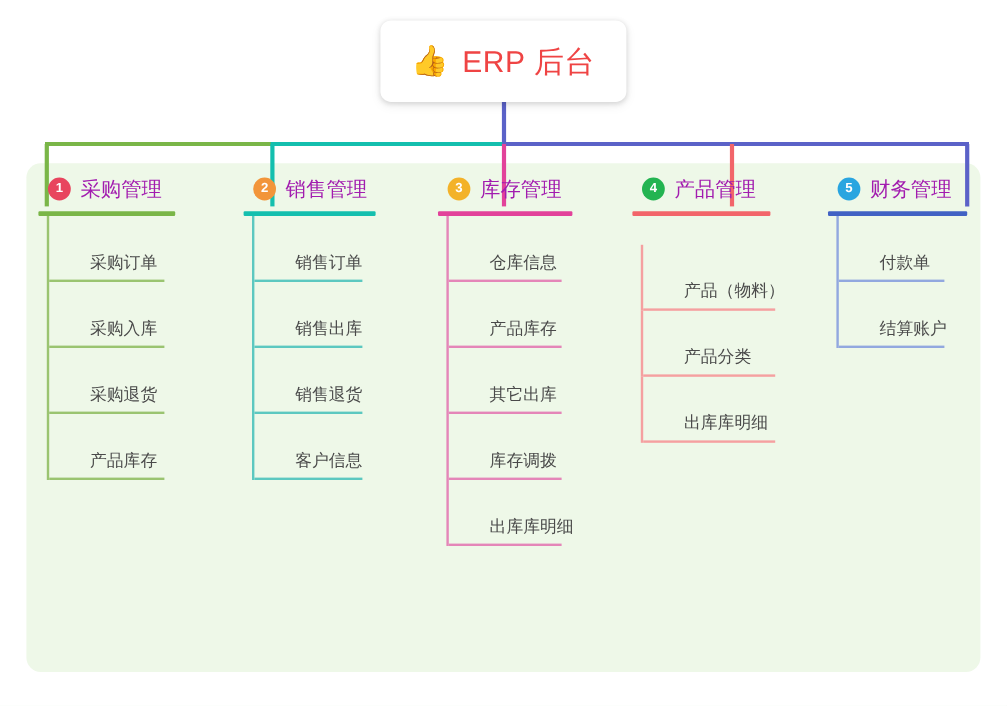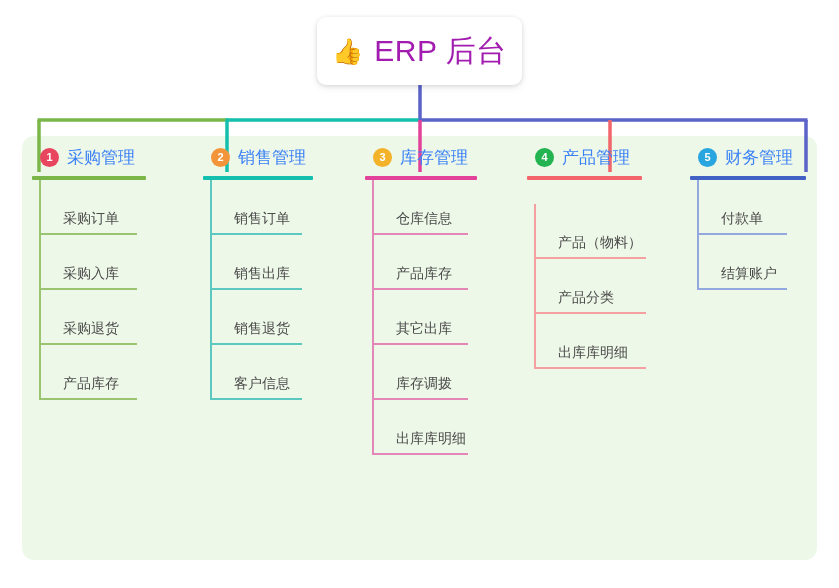--- a/index.html
+++ b/index.html
@@ -35,22 +35,22 @@
     justify-content: center;
     gap: 11px;
     z-index: 5;
   }
   .title-emoji {
     font-size: 25px;
     line-height: 1;
     display: inline-block;
   }
   .title-text {
-    font-size: 30px;
-    color: #a21caf;
+    font-size: 25px;
+    color: #ef4444;
     letter-spacing: 0.5px;
     white-space: nowrap;
   }
 
   
   #connectors {
     position: absolute;
     left: 0;
     top: 0;
     width: 839px;
@@ -99,21 +99,21 @@
     border-radius: 50%;
     color: #ffffff;
     font-size: 11px;
     line-height: 19px;
     text-align: center;
     font-weight: bold;
     flex: 0 0 auto;
   }
   .col-title {
     font-size: 17px;
-    color: #3b82f6;
+    color: #a21caf;
     white-space: nowrap;
   }
   .head-rule {
     height: 4px;
     border-radius: 1px;
     margin-top: 7px;
   }
 
   
   .leaves {
@@ -129,21 +129,21 @@
   }
   .leaf-rule {
     position: absolute;
     left: 0;
     bottom: 0;
     height: 2px;
     background: currentColor;
   }
   .leaf-label {
     position: absolute;
-    left: 22px;
+    left: 34px;
     bottom: 7px;
     font-size: 14px;
     color: #4a4a4a;
     white-space: nowrap;
   }
 </style>
 </head>
 <body style="background: rgb(255, 255, 255);">
 
 <div id="root">

